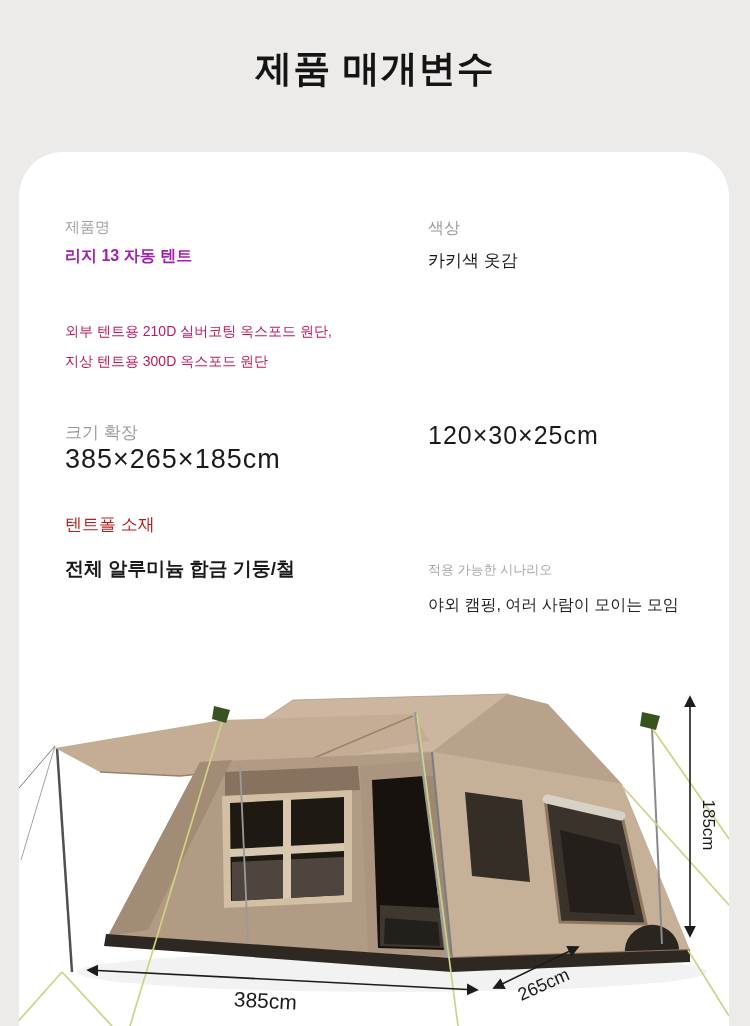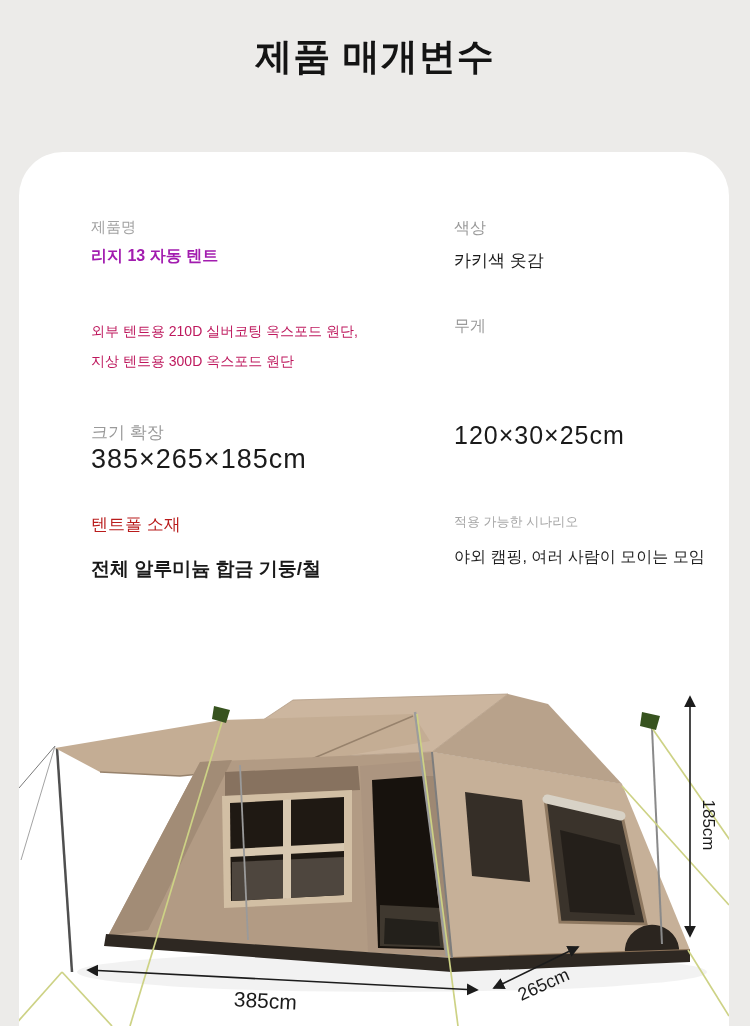--- a/index.html
+++ b/index.html
@@ -3,39 +3,39 @@
 <meta charset="utf-8">
 <style>
   html,body{margin:0;padding:0;}
   body{
     width:750px;height:1026px;position:relative;
     background:#ecebe9;
     font-family:"Liberation Sans","DejaVu Sans",sans-serif;
     -webkit-font-smoothing:antialiased;
   }
   .page-title{
-    padding-top:32px;text-align:center;
+    padding-top:44px;text-align:center;
     font-size:37px;font-weight:700;color:#141414;letter-spacing:1px;
   }
   .card{
     position:absolute;left:19px;top:152px;width:710px;height:874px;
     background:#ffffff;border-radius:44px 44px 0 0;overflow:hidden;
   }
   .specs{
     display:grid;grid-template-columns:363px 1fr;grid-template-rows:98px 105px 92px auto;
-    padding:66px 8px 0 72px;
+    padding:66px 8px 0 46px;
   }
   .spec{min-width:0;}
   .label{display:block;}
   .l-sm{font-size:15px;color:#a2a2a2;margin-bottom:9px;}
   .l-md{font-size:16px;color:#9a9a9a;margin-bottom:10px;}
   .l-md2{font-size:17px;color:#9a9a9a;}
   .l-lg{font-size:20px;color:#8f8f8f;margin-bottom:12px;}
   .l-lg2{font-size:17px;color:#b91c1c;margin-bottom:20px;}
-  .l-xs{font-size:13px;color:#a6a6a6;margin-bottom:16px;}
+  .l-xs{font-size:13px;color:#a6a6a6;margin-bottom:16px;margin-top:48px;}
   .v-name{font-size:16px;font-weight:600;color:#a21caf;}
   .v-md{font-size:17px;font-weight:500;color:#1a1a1a;}
   .v-sm{font-size:14px;color:#be185d;line-height:30px;}
   .v-dim{font-size:27px;color:#1a1a1a;letter-spacing:1px;}
   .v-dim2{font-size:25px;color:#1a1a1a;letter-spacing:1px;}
   .v-pole{font-size:19px;font-weight:600;color:#1a1a1a;}
   .v-scen{font-size:16px;font-weight:500;color:#1f1f1f;}
   .photo{
     position:absolute;left:0;bottom:0;width:710px;height:370px;
   }
@@ -59,21 +59,20 @@
       <span class="label l-md">색상</span>
       <div class="v-md">카키색 옷감</div>
     </div>
 
     <div class="spec">
       <div class="v-sm">외부 텐트용 210D 실버코팅 옥스포드 원단,</div>
       <div class="v-sm">지상 텐트용 300D 옥스포드 원단</div>
     </div>
 
     <div class="spec">
-      <span class="label l-md">무게</span>
     </div>
 
     <div class="spec">
       <span class="label l-md2">크기 확장</span>
       <div class="v-dim">385×265×185cm</div>
     </div>
 
     <div class="spec">
       <div class="v-dim2">120×30×25cm</div>
     </div>

